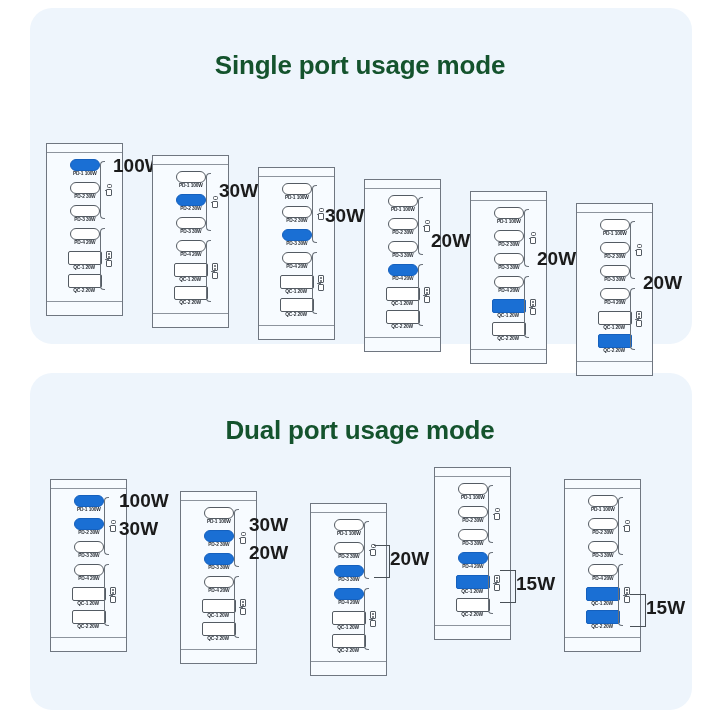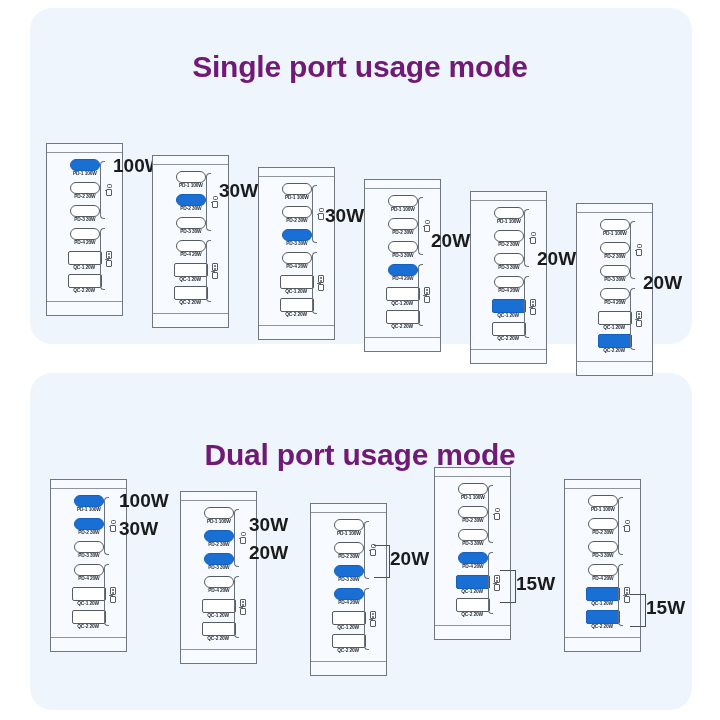--- a/index.html
+++ b/index.html
@@ -16,27 +16,27 @@
     background:#eef5fc;
     border-radius:22px;
   }
   #panel-single{ top:8px; height:336px; }
   #panel-dual{ top:373px; height:337px; }
 
   .section-title{
     position:absolute;
     left:0; right:0;
     text-align:center;
-    font-size:30px;
+    font-size:26px;
     font-weight:bold;
-    color:#701a75;
+    color:#14532d;
     letter-spacing:-0.2px;
   }
   #title-single{ top:50px; }
-  #title-dual{ top:438px; }
+  #title-dual{ top:415px; }
 
   
   .device{
     position:absolute;
     width:77px;
     height:auto;
   }
   .dev-shell{
     position:relative;
     border:1.2px solid #6f7680;

